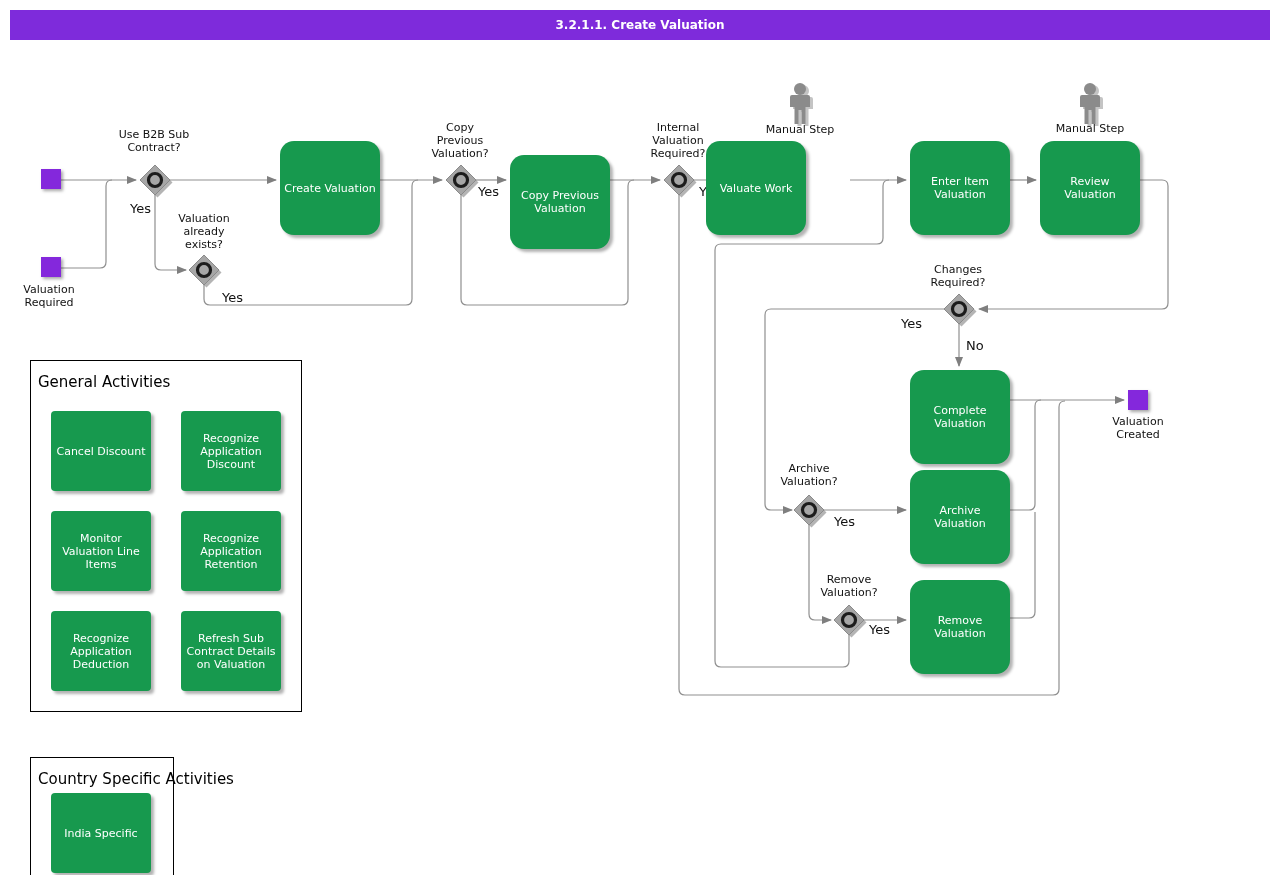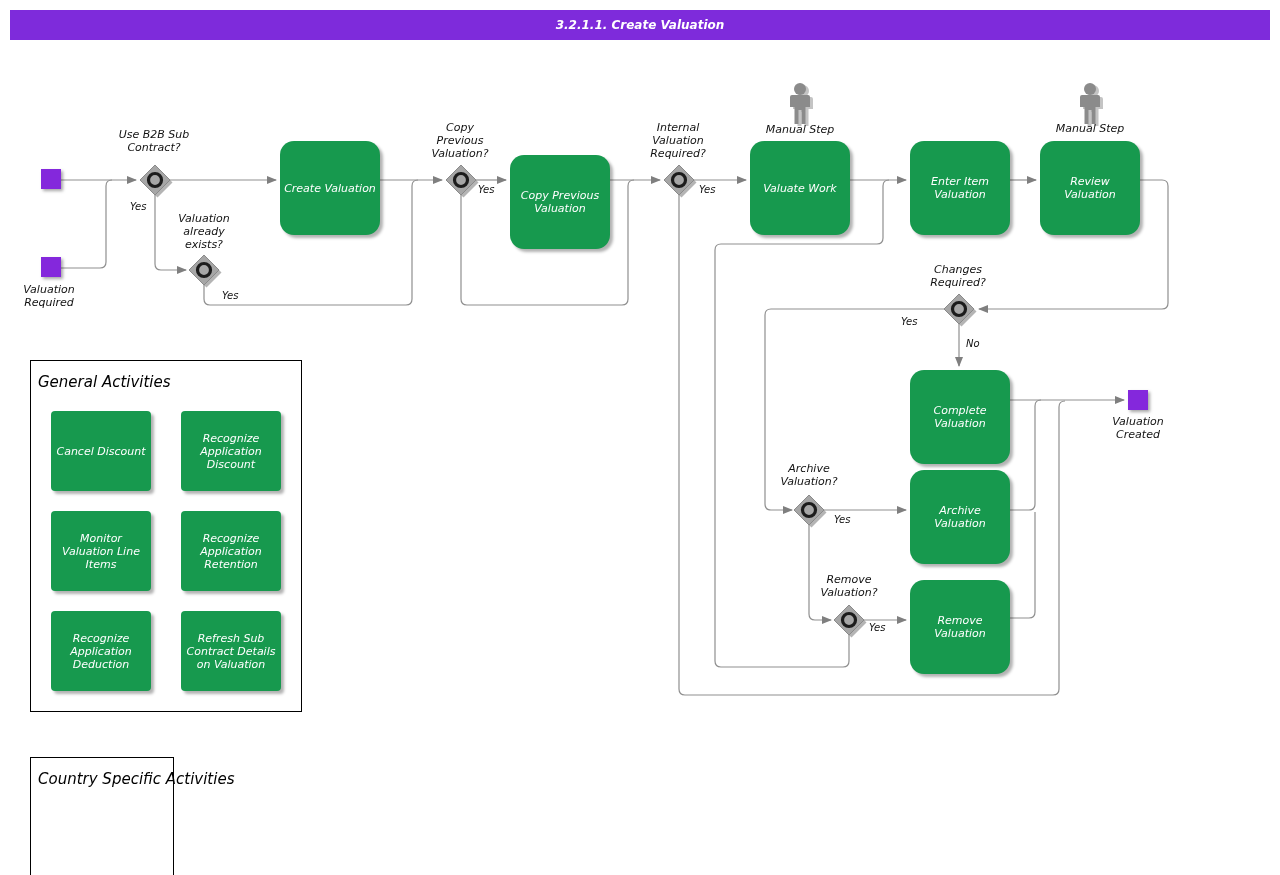--- a/index.html
+++ b/index.html
@@ -1,28 +1,28 @@
 <!DOCTYPE html>
 <html><head>
 <meta charset="utf-8">
 <style>
   html,body{margin:0;padding:0;background:#fff;}
   #stage{position:relative;width:1280px;height:875px;background:#fff;overflow:hidden;
-         font-family:"DejaVu Sans","Liberation Sans",sans-serif;font-style:italic;}
+         font-family:"DejaVu Sans","Liberation Sans",sans-serif;}
   #connectors{position:absolute;left:0;top:0;pointer-events:none;}
   .titlebar{position:absolute;left:10px;top:10px;width:1260px;height:30px;
             background:#7E2BDB;color:#fff;font-size:12px;font-weight:bold;
             display:flex;align-items:center;justify-content:center;}
   .task{position:absolute;width:100px;height:94px;background:#17994E;border-radius:14px;
         color:#fff;font-size:11px;line-height:13px;text-align:center;
         display:flex;align-items:center;justify-content:center;
         white-space:pre-line;box-shadow:3px 3px 3px rgba(0,0,0,.30);cursor:pointer;}
   .nlbl{position:absolute;font-size:11px;line-height:13px;color:#111;text-align:center;
         white-space:pre-line;}
-  .elbl{position:absolute;font-size:10px;color:#111;white-space:nowrap;}
+  .elbl{position:absolute;font-size:13px;color:#111;white-space:nowrap;}
   .event{position:absolute;width:20px;height:20px;background:#8428DC;
          box-shadow:2px 2px 3px rgba(0,0,0,.35);}
   .panel{position:absolute;background:#fff;border:1px solid #000;}
   .panel-title{position:absolute;left:7px;top:12px;font-size:15px;color:#000;white-space:nowrap;}
   .pbox{position:absolute;width:100px;height:80px;background:#17994E;border-radius:4px;
         color:#fff;font-size:11px;line-height:13px;text-align:center;
         display:flex;align-items:center;justify-content:center;
         white-space:pre-line;box-shadow:3px 3px 3px rgba(0,0,0,.30);cursor:pointer;}
 </style>
 </head>
@@ -160,21 +160,21 @@
   <div class="elbl" style="left:478px;top:184px">Yes</div>
   <div class="elbl" style="left:699px;top:184px">Yes</div>
   <div class="elbl" style="left:901px;top:316px">Yes</div>
   <div class="elbl" style="left:966px;top:338px">No</div>
   <div class="elbl" style="left:834px;top:514px">Yes</div>
   <div class="elbl" style="left:869px;top:622px">Yes</div>
 
   <div class="task" style="left:280px;top:141px">Create Valuation</div>
   <div class="task" style="left:510px;top:155px">Copy Previous
 Valuation</div>
-  <div class="task" style="left:750px;top:141px">Valuate Work</div>
+  <div class="task" style="left:706px;top:141px">Valuate Work</div>
   <div class="task" style="left:910px;top:141px">Enter Item
 Valuation</div>
   <div class="task" style="left:1040px;top:141px">Review
 Valuation</div>
   <div class="task" style="left:910px;top:370px">Complete
 Valuation</div>
   <div class="task" style="left:910px;top:470px">Archive
 Valuation</div>
   <div class="task" style="left:910px;top:580px">Remove
 Valuation</div>
@@ -194,15 +194,16 @@
     <div class="pbox" style="left:20px;top:250px">Recognize
 Application
 Deduction</div>
     <div class="pbox" style="left:150px;top:250px">Refresh Sub
 Contract Details
 on Valuation</div>
   </div>
 
   <div class="panel" style="left:30px;top:757px;width:142px;height:130px">
     <div class="panel-title">Country Specific Activities</div>
+    <div class="pbox" style="left:20px;top:35px">India Specific</div>
   </div>
 
 </div>
 
 </body></html>

